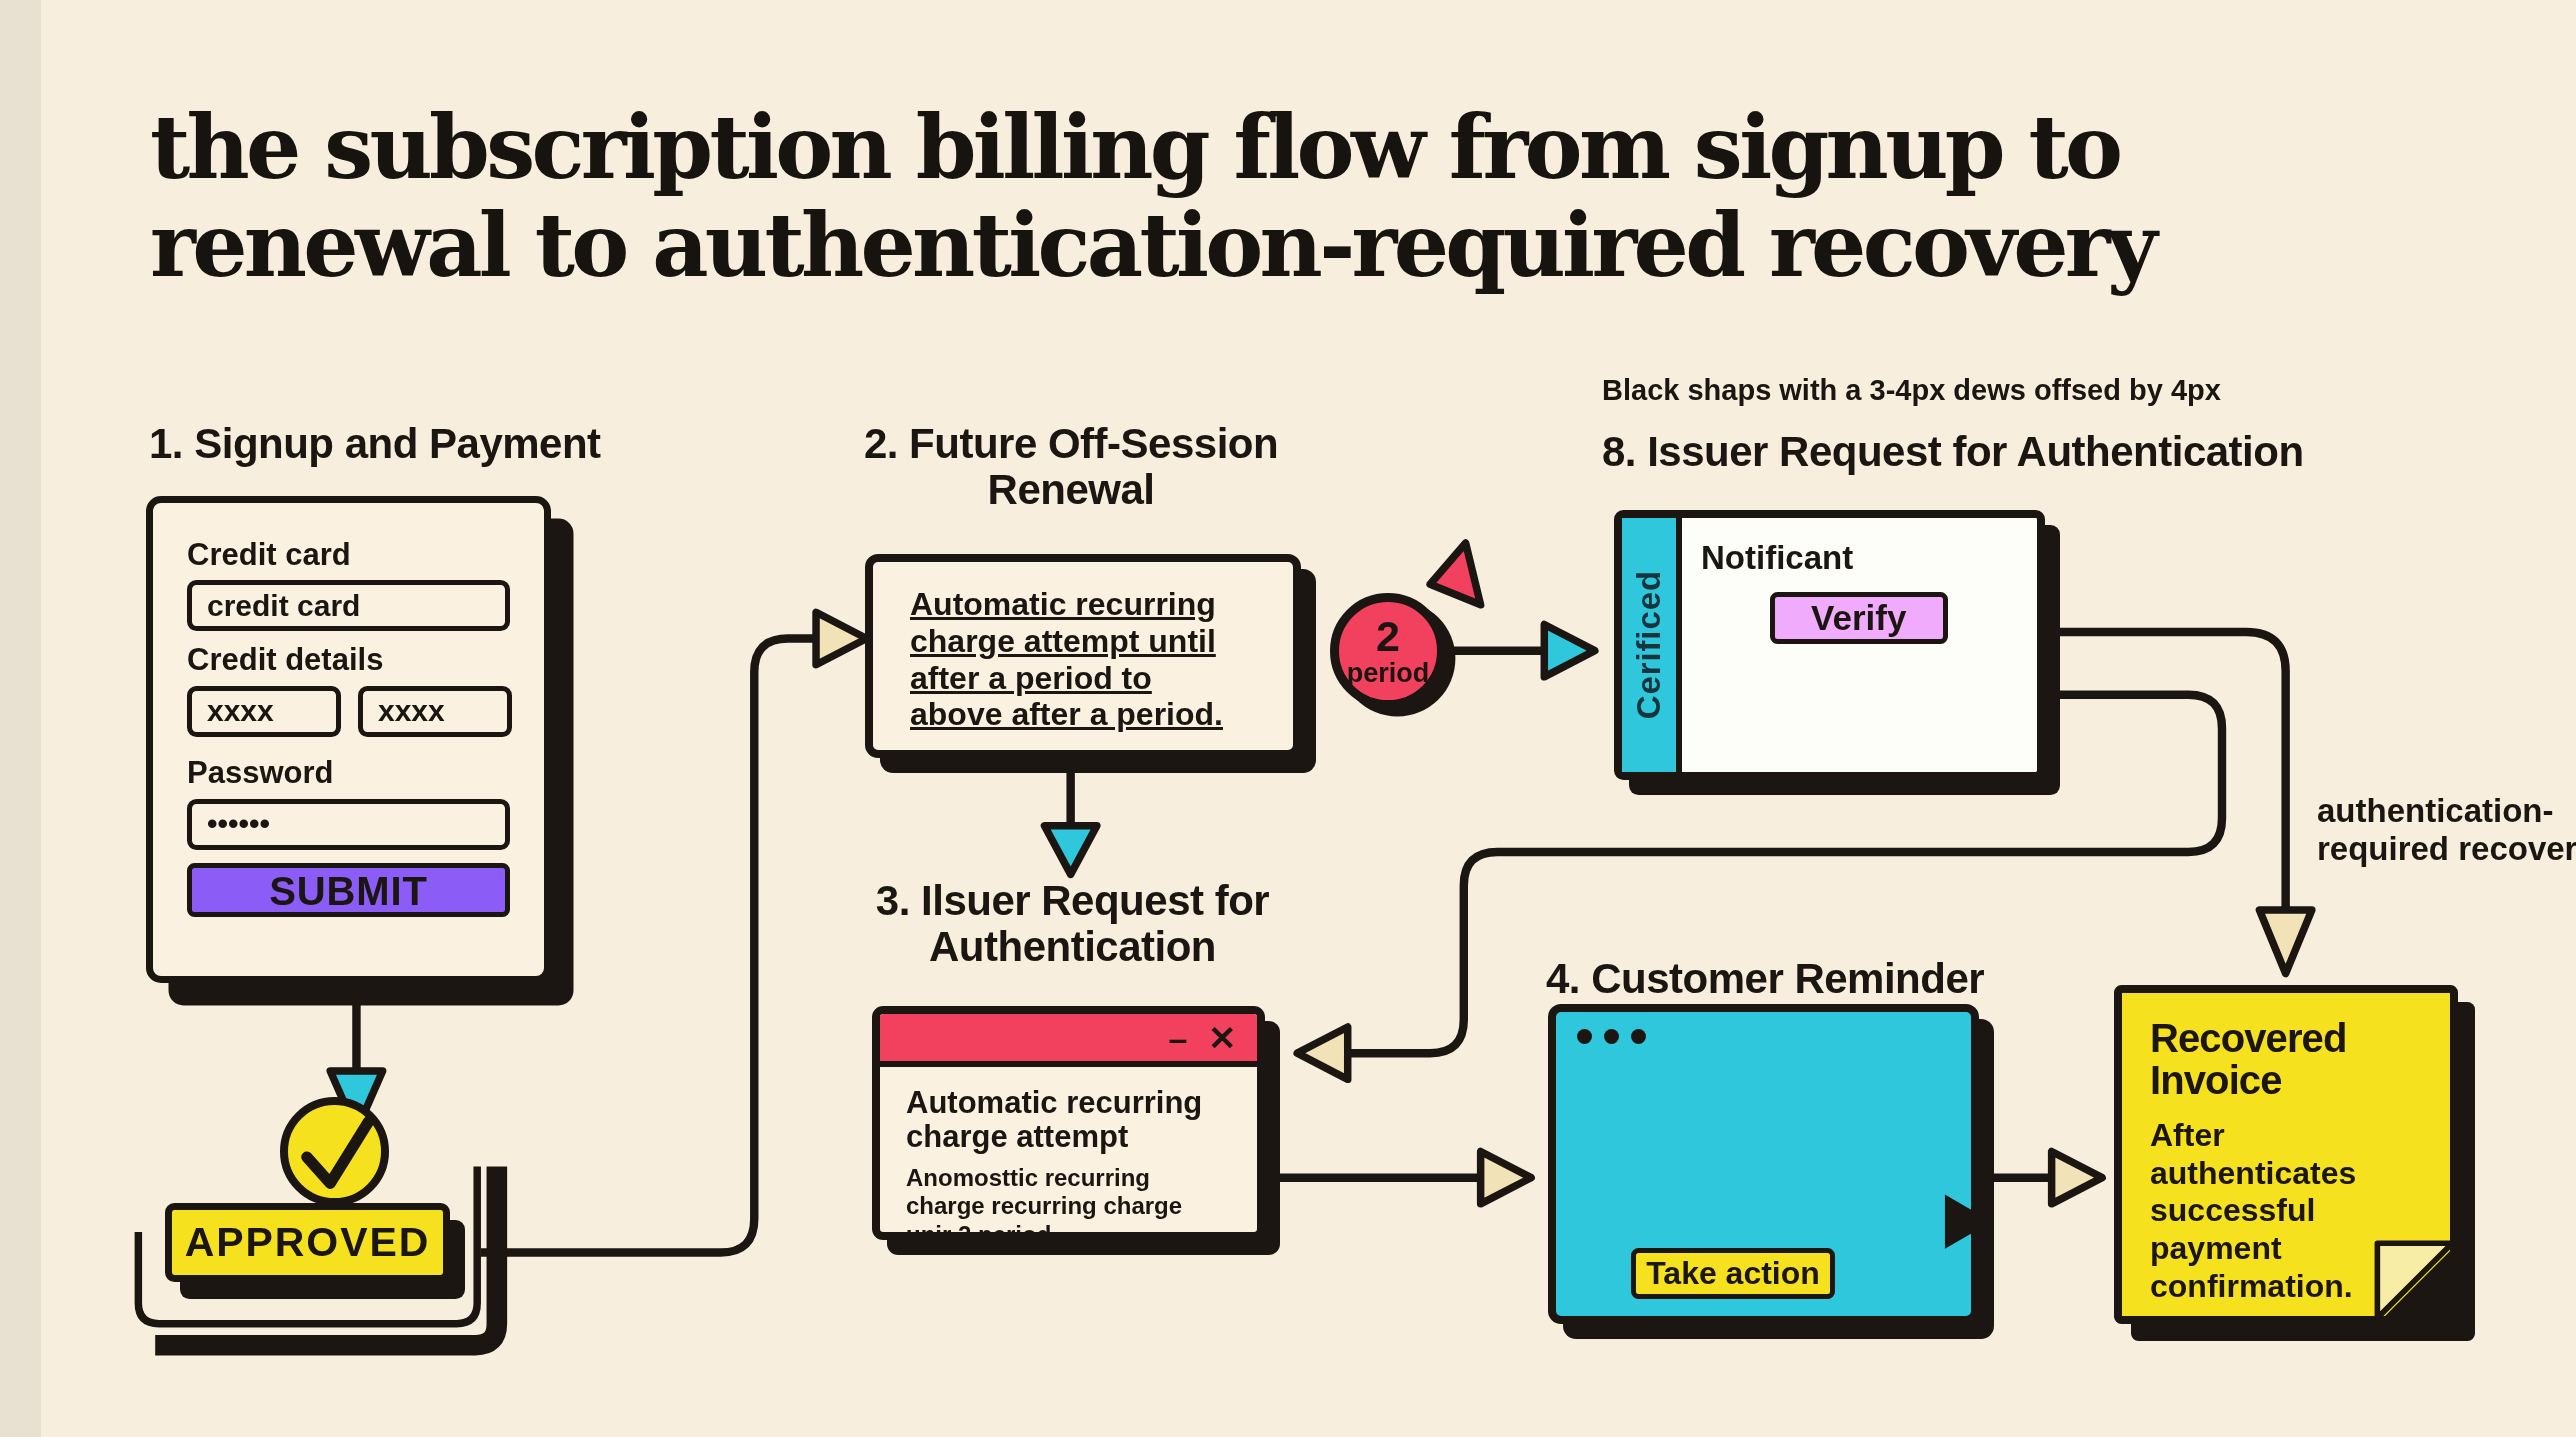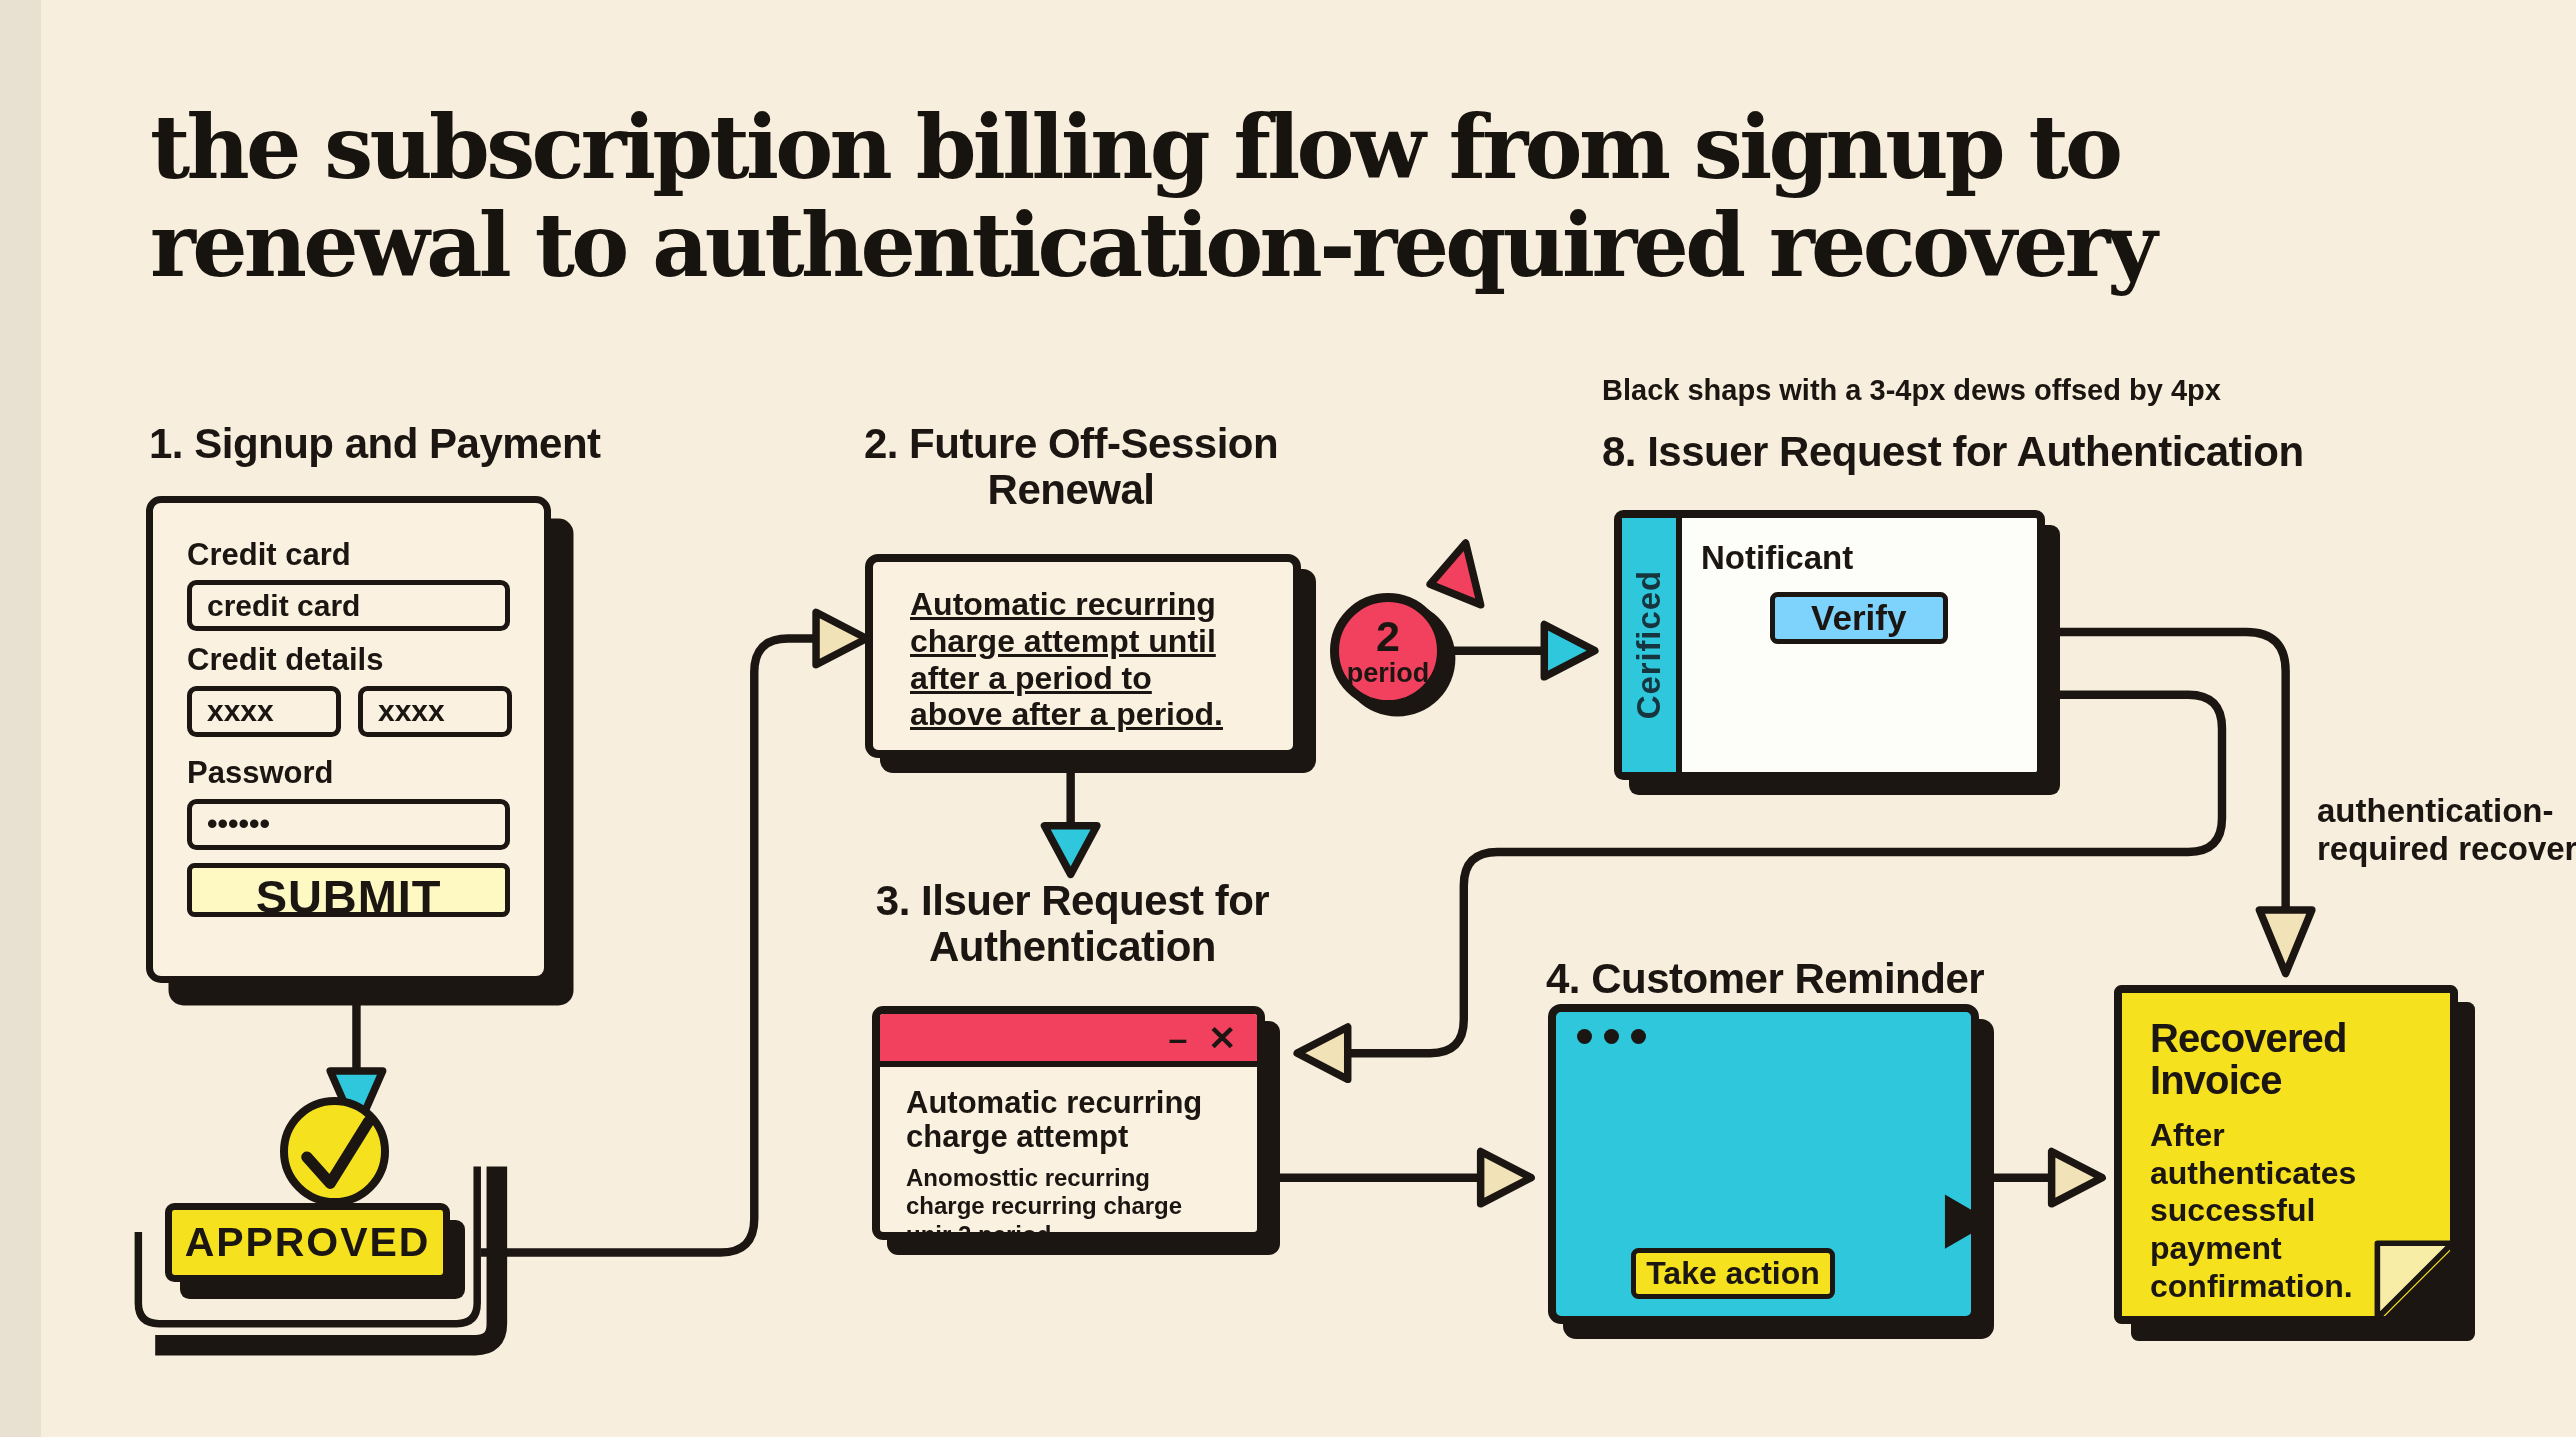--- a/index.html
+++ b/index.html
@@ -28,23 +28,23 @@
   }
   .f-label{font-weight:700;font-size:31px;margin:7.5px 0 7.5px 0;}
   .f-input{
     display:block;width:100%;height:51px;background:#fbf1e0;border:5.6px solid #1b1612;
     border-radius:9.4px;font-family:"Liberation Sans",sans-serif;font-weight:700;font-size:30px;
     padding:0 15px;box-sizing:border-box;color:#1b1612;margin-bottom:11.2px;
   }
   .f-row{display:flex;gap:17px;}
   .f-row .f-input{width:154px;}
   .submit-btn{
-    display:block;width:100%;height:54px;margin-top:13px;background:#fef9c3;
+    display:block;width:100%;height:54px;margin-top:13px;background:#8b5cf6;
     border:5.6px solid #1b1612;border-radius:7.5px;font-family:"Liberation Sans",sans-serif;
-    font-weight:700;font-size:47px;letter-spacing:0.9px;color:#1b1612;cursor:pointer;
+    font-weight:700;font-size:40px;letter-spacing:0.9px;color:#1b1612;cursor:pointer;
   }
   .check-circle{
     left:239px;top:1097px;width:109px;height:109px;border-radius:50%;
     background:#f5e11e;border:8.4px solid #1b1612;z-index:3;
   }
   .approved-banner{
     left:124px;top:1203px;width:285px;height:79px;background:#f5e11e;
     border:7.5px solid #1b1612;border-radius:9.4px;box-shadow:15px 17px 0 #1b1612;
     display:flex;align-items:center;justify-content:center;
     font-weight:700;font-size:41px;letter-spacing:1.9px;z-index:3;
@@ -74,21 +74,21 @@
     border-right:6.6px solid #1b1612;display:flex;align-items:center;justify-content:center;
   }
   .issuer-side span{
     writing-mode:vertical-rl;transform:rotate(180deg);
     font-weight:700;font-size:33px;color:#17353f;letter-spacing:0.9px;
   }
   .issuer-content{position:absolute;left:79px;top:20.6px;right:20.6px;}
   .issuer-title{font-weight:700;font-size:33px;margin-bottom:11.2px;}
   .issuer-body{font-weight:700;font-size:28px;line-height:1.18;}
   .verify-btn{
-    display:block;margin:15px auto 0 auto;width:178px;height:52px;background:#7dd3fc;
+    display:block;margin:15px auto 0 auto;width:178px;height:52px;background:#f0abfc;
     border:5.6px solid #1b1612;border-radius:7.5px;font-family:"Liberation Sans",sans-serif;
     font-weight:700;font-size:35px;color:#1b1612;cursor:pointer;
   }
 
   
   .pink-window{
     left:831px;top:1006px;width:393px;height:234px;background:#fbf1e0;
     border:8.4px solid #1b1612;border-radius:11.2px;box-shadow:15px 15px 0 #1b1612;overflow:hidden;
   }
   .pink-titlebar{

